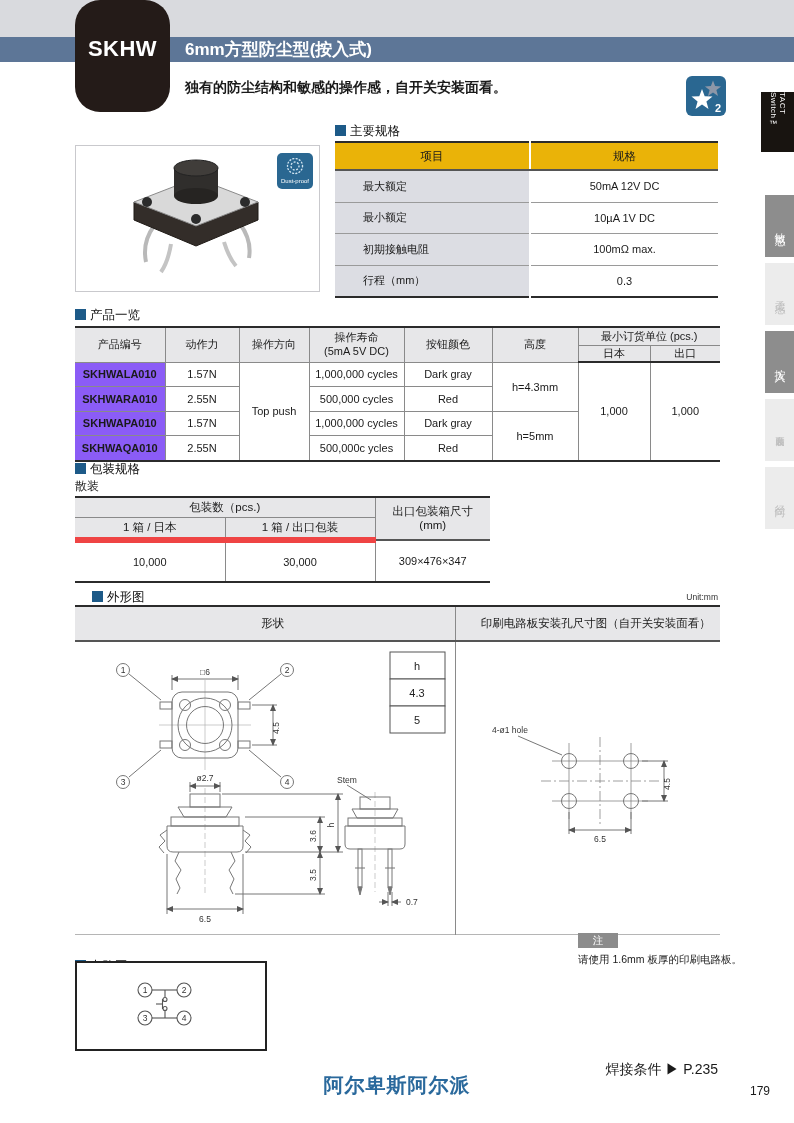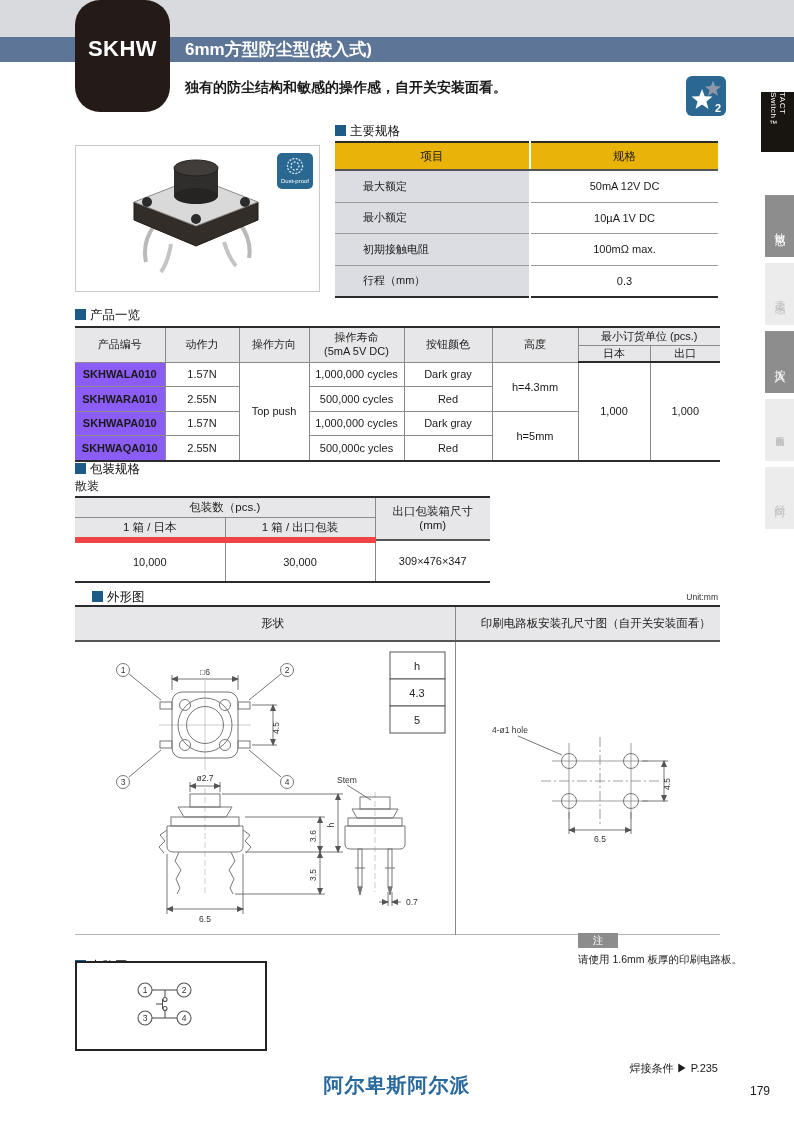--- a/index.html
+++ b/index.html
@@ -61,21 +61,21 @@
   .outline-table table{width:645px;border-top:2px solid #2b2b2b;border-bottom:1px solid #b5b5b5;}
   .outline-table th{background:#e7e7e9;height:33px;font-size:11.5px;border-bottom:2px solid #555;padding-left:16px;}
   .outline-table th+th,.outline-table td+td{border-left:1px solid #8a8a8a;}
   .outline-table td{height:289px;background:#fff;vertical-align:top;}
   .unit{left:0;top:592px;width:718px;text-align:right;font-size:8.5px;color:#333;}
   
   .note-badge{left:578px;top:933px;width:40px;height:15px;background:#8c8c8c;color:#fff;font-size:10.5px;text-align:center;line-height:15px;}
   .note-text{left:578px;top:953px;font-size:10.5px;}
   .circuit-box{left:75px;top:961px;width:188px;height:86px;border:2px solid #222;background:#fff;}
   
-  .solder{left:0;top:1061px;width:718px;text-align:right;font-size:11px;}
+  .solder{left:0;top:1061px;width:718px;text-align:right;font-size:14px;}
   .brand{left:0;top:1072px;width:794px;text-align:center;font-size:20px;font-weight:bold;color:#2a699c;letter-spacing:1px;}
   .pageno{left:750px;top:1084px;font-size:12px;}
   svg text{font-family:"Liberation Sans",sans-serif;}
 </style>
 </head>
 <body>
 
 <div class="abs top-band"></div>
 <div class="abs blue-bar"></div>
 <div class="abs skhw-box">

